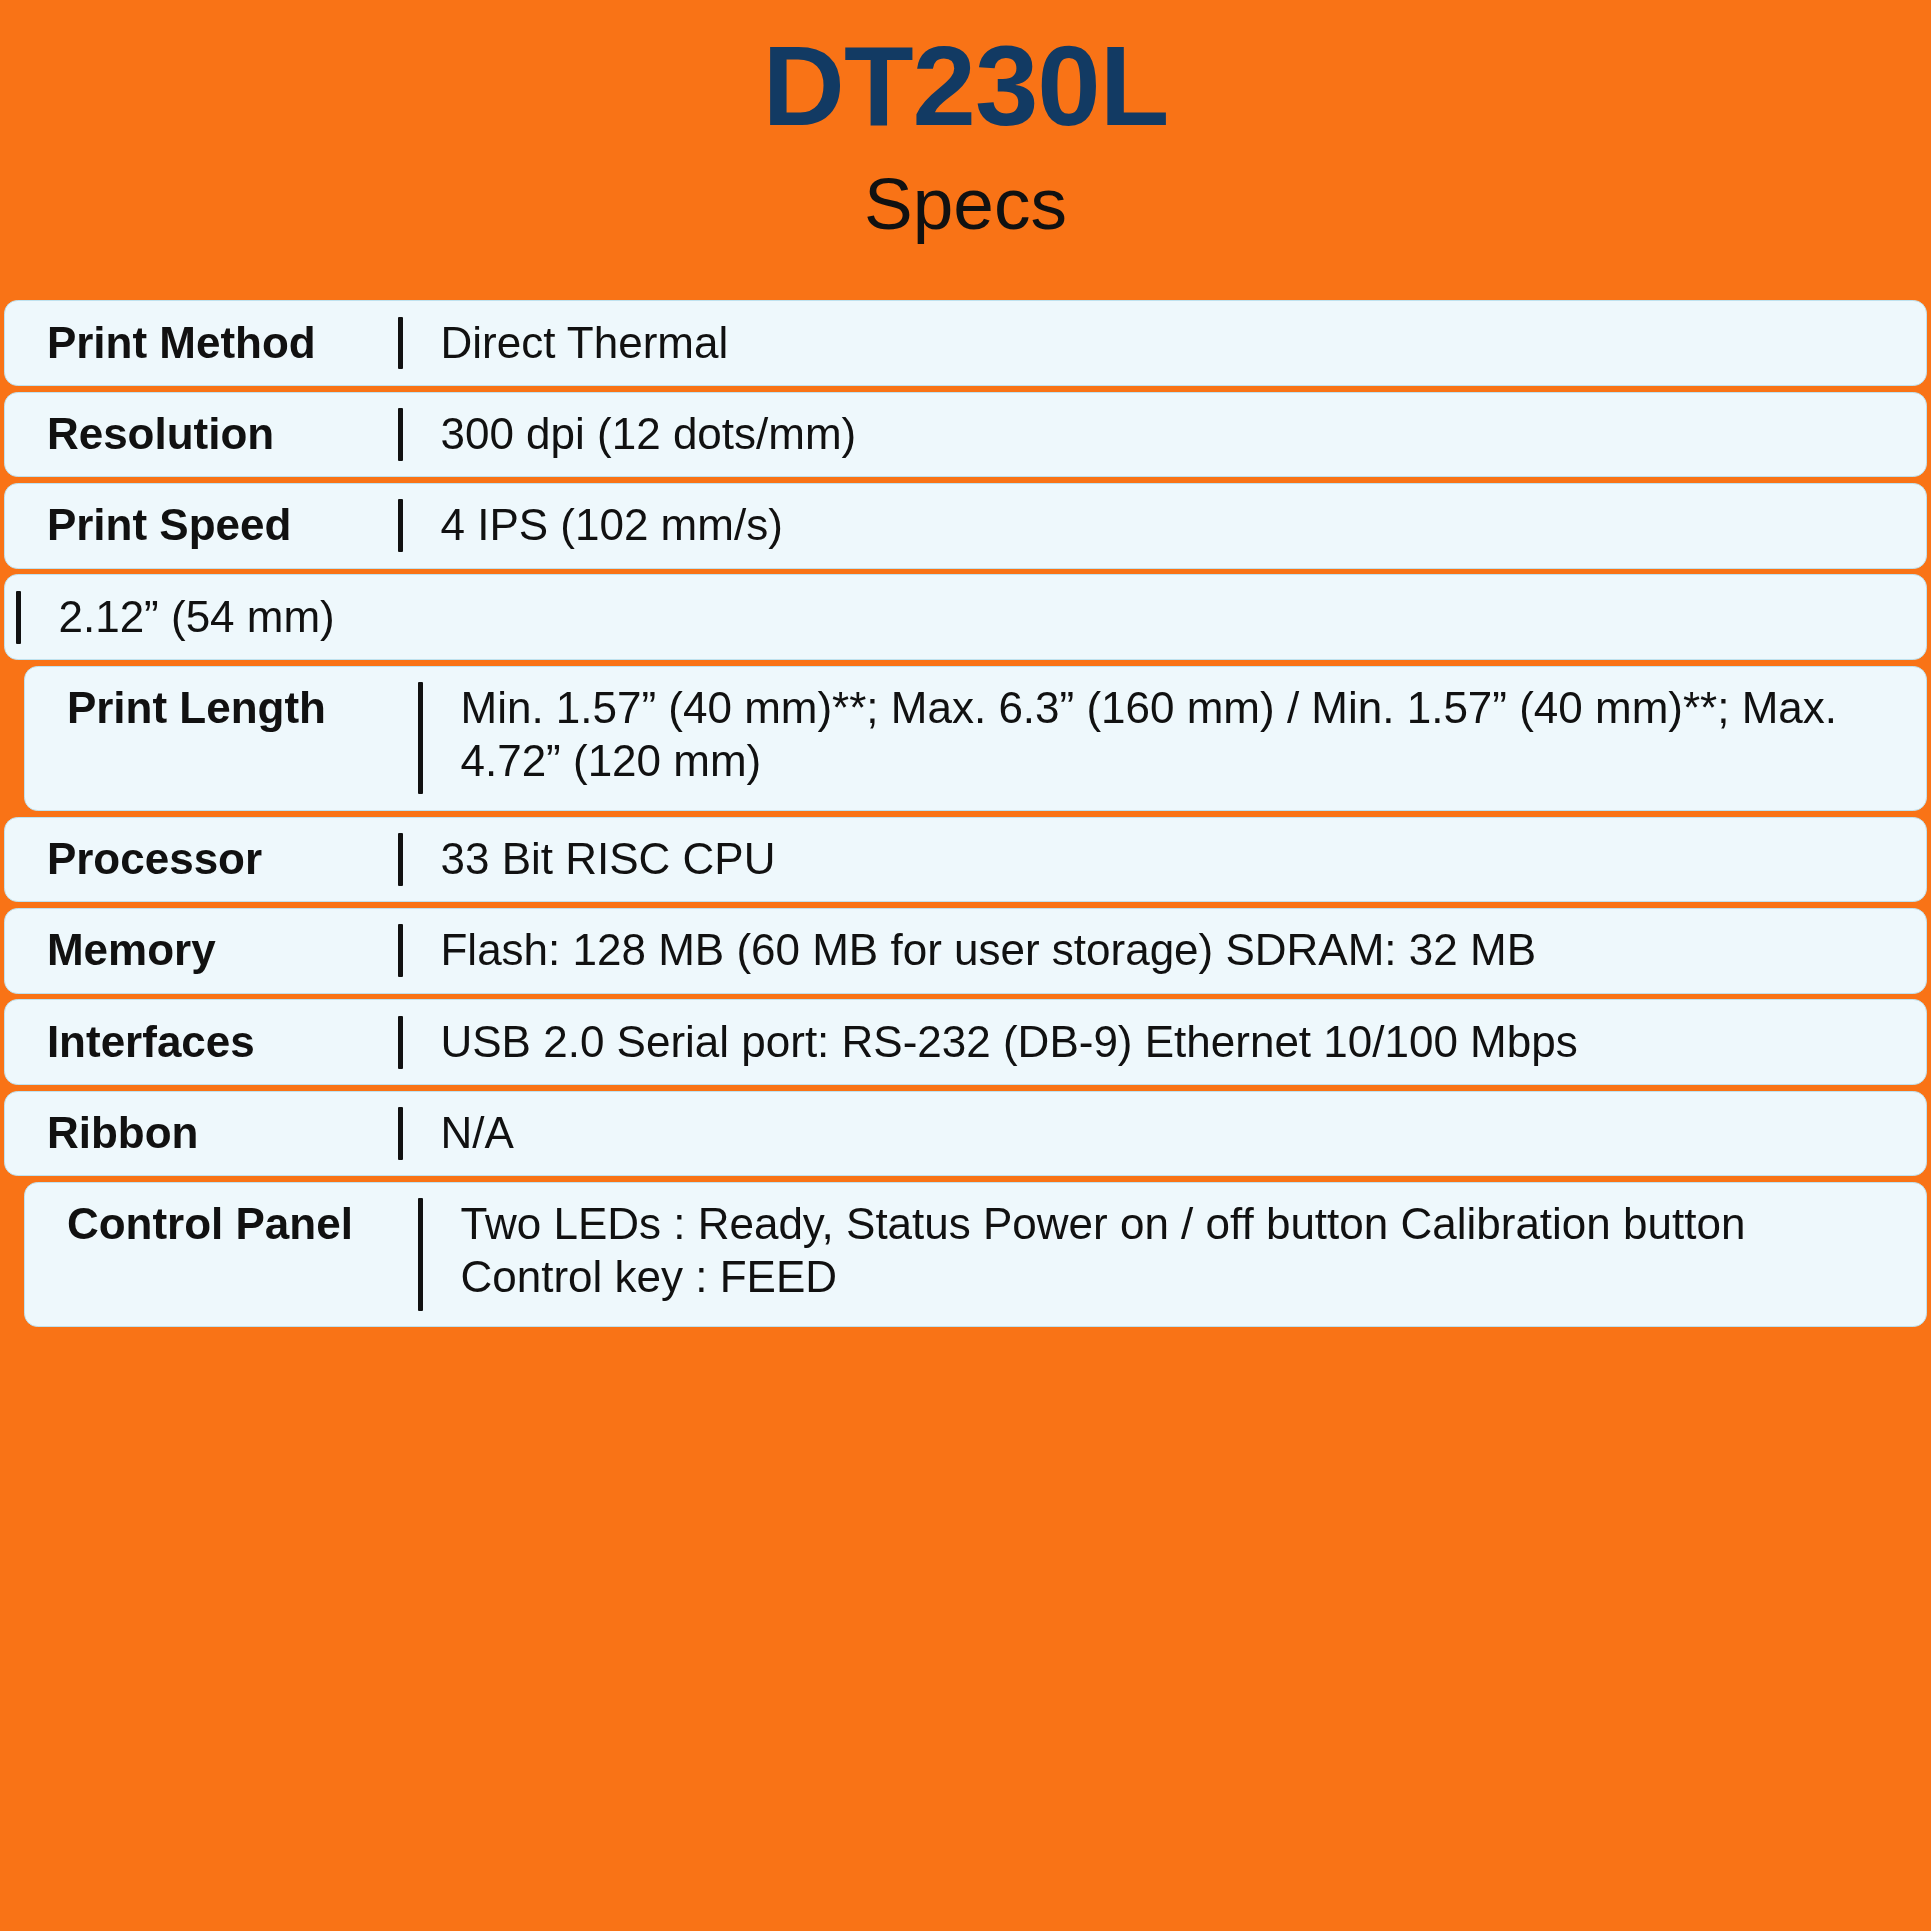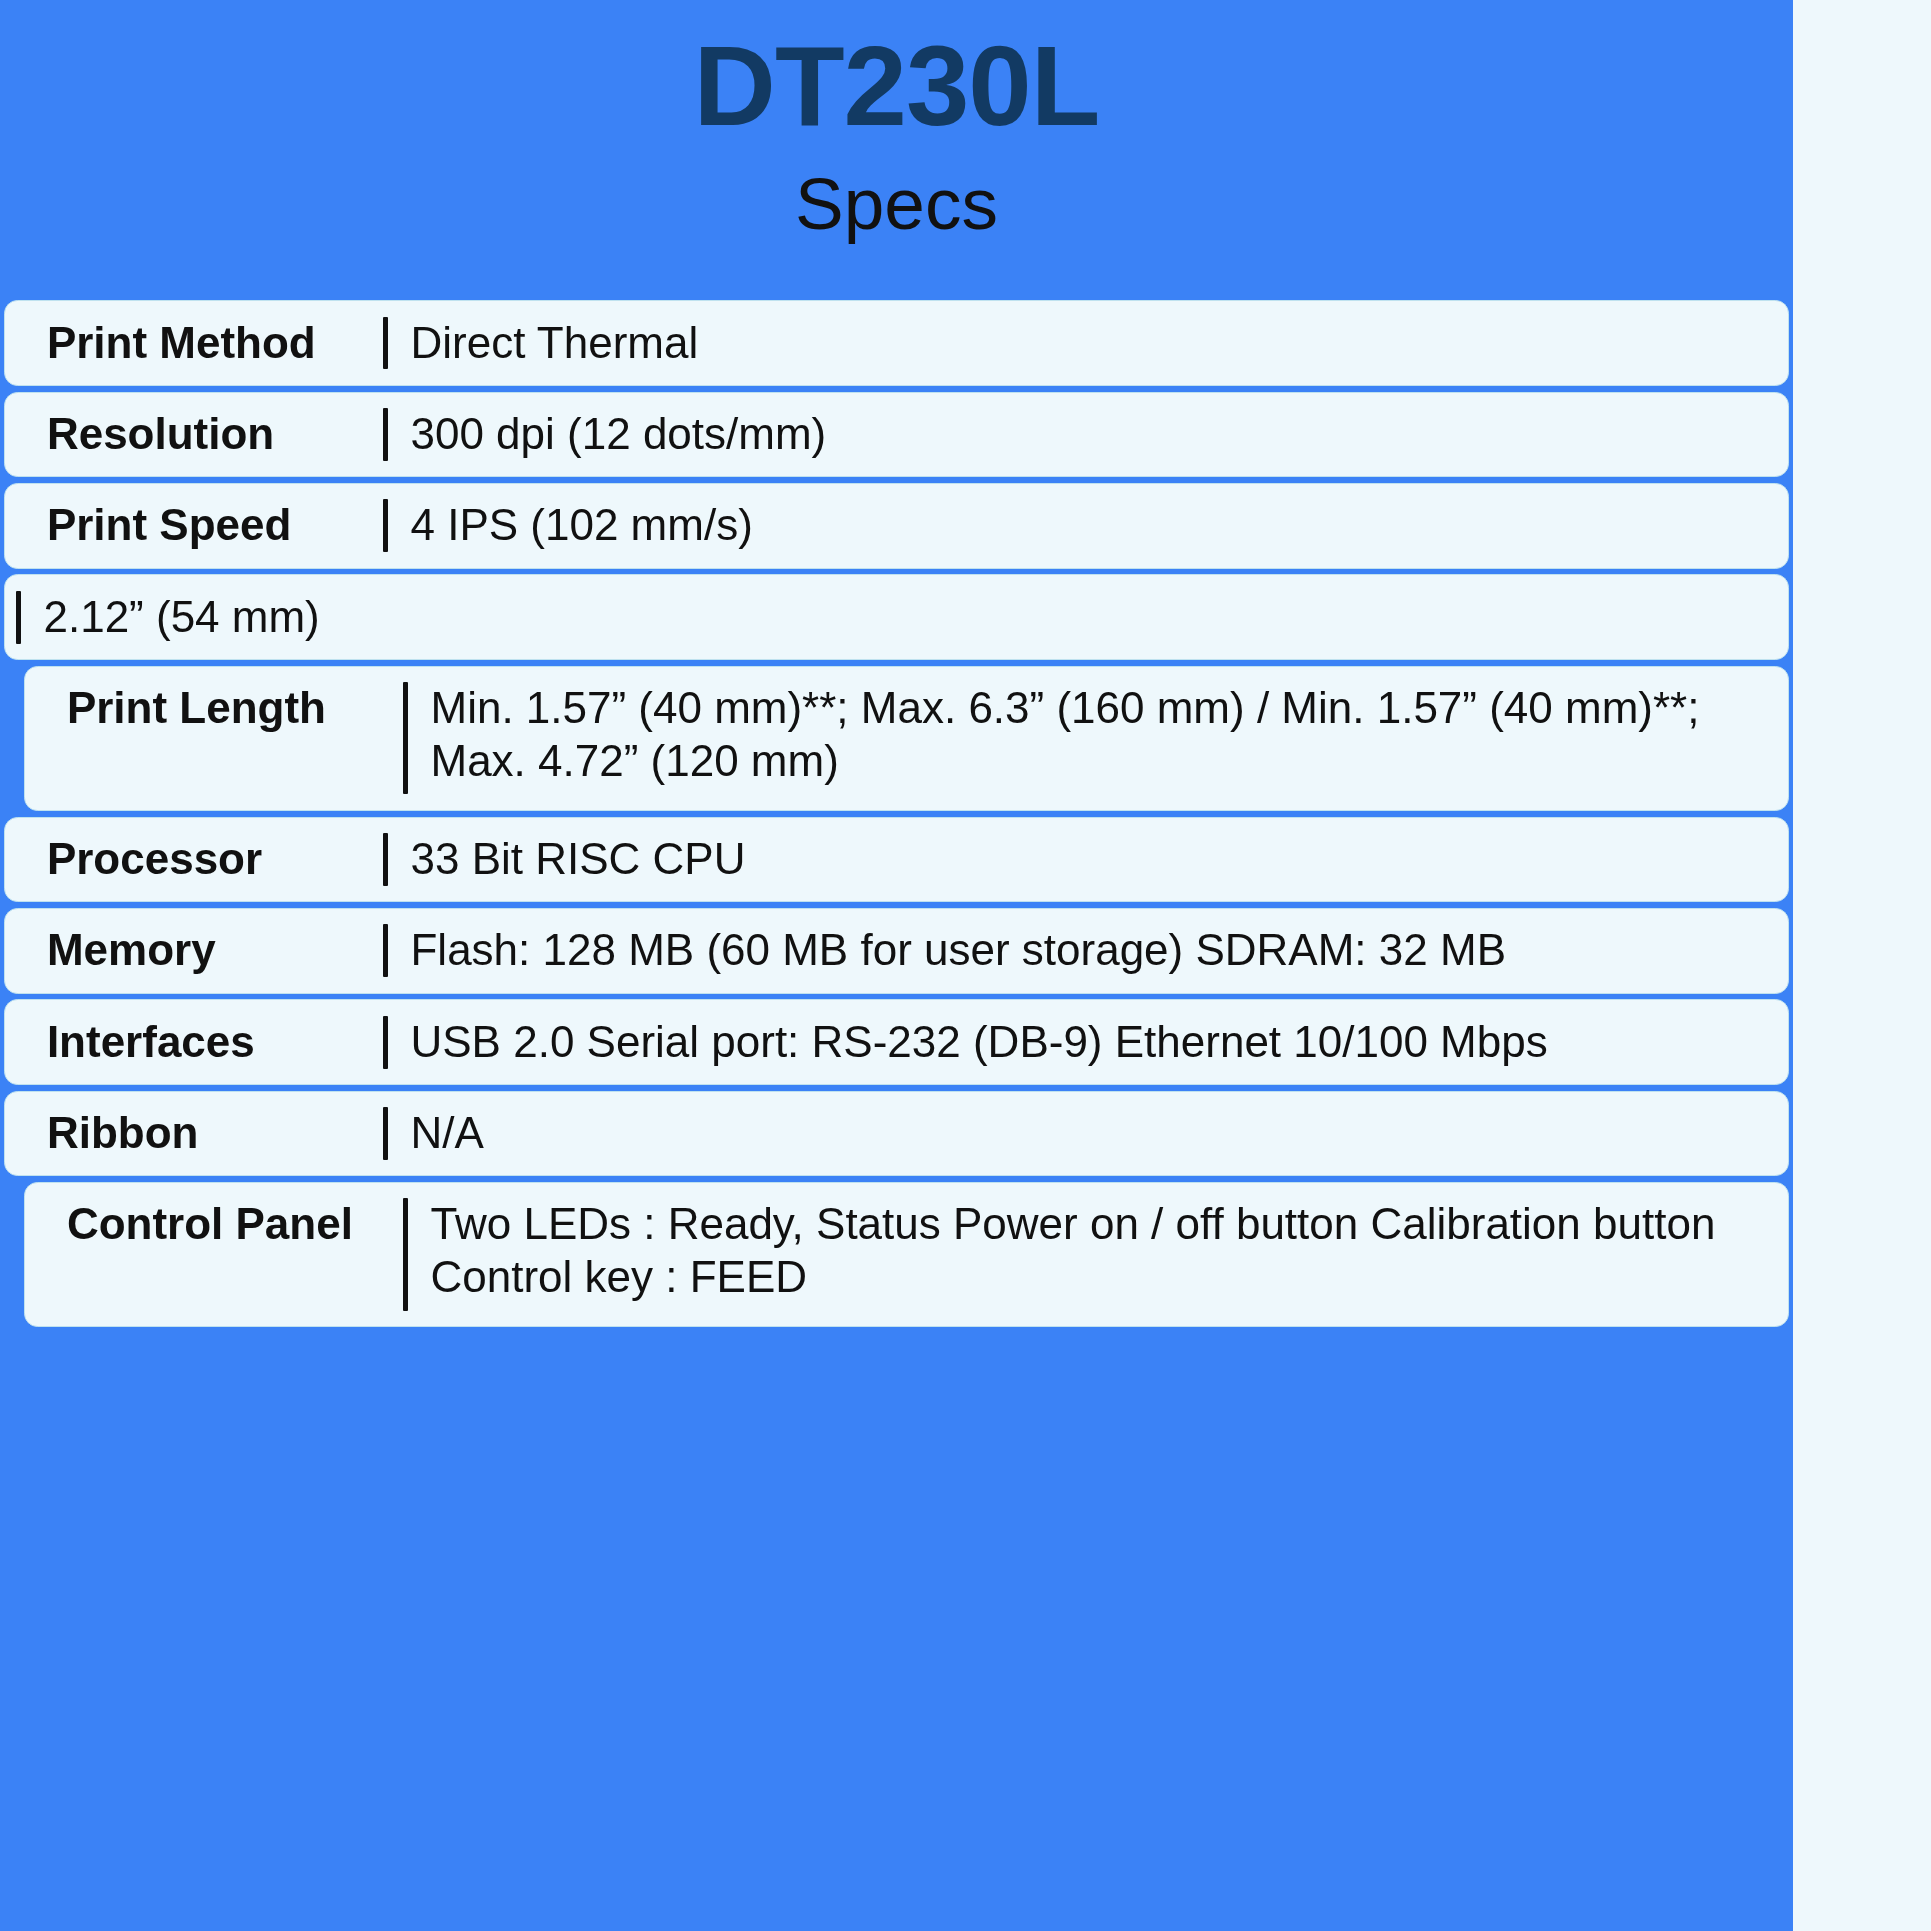--- a/index.html
+++ b/index.html
@@ -7,26 +7,26 @@
     padding: 0;
   }
   body {
     width: 1931px;
     height: 1931px;
     background: #eef8fc;
     font-family: "Liberation Sans", sans-serif;
     -webkit-font-smoothing: antialiased;
   }
   .page {
-    width: 1793px;
+    width: 1931px;
     height: 1931px;
     box-sizing: border-box;
     padding: 0;
     position: relative;
-    background: #3b82f6;
+    background: #f97316;
   }
   .header {
     text-align: center;
     padding-top: 29px;
   }
   .title {
     font-size: 114px;
     font-weight: bold;
     color: #123a63;
     line-height: 1.0;
@@ -46,20 +46,21 @@
   }
   .spec-row {
     display: flex;
     align-items: stretch;
     border: 1.9px solid #bfe2ef;
     border-radius: 13.5px;
     background: #eef8fc;
     margin-bottom: 5.8px;
     min-height: 79px;
     box-sizing: border-box;
+    gap: 15px;
   }
   .spec-label {
     width: 367px;
     min-width: 367px;
     font-size: 44px;
     font-weight: bold;
     color: #111111;
     padding: 15.4px 0 15.4px 42px;
     box-sizing: border-box;
     display: flex;

